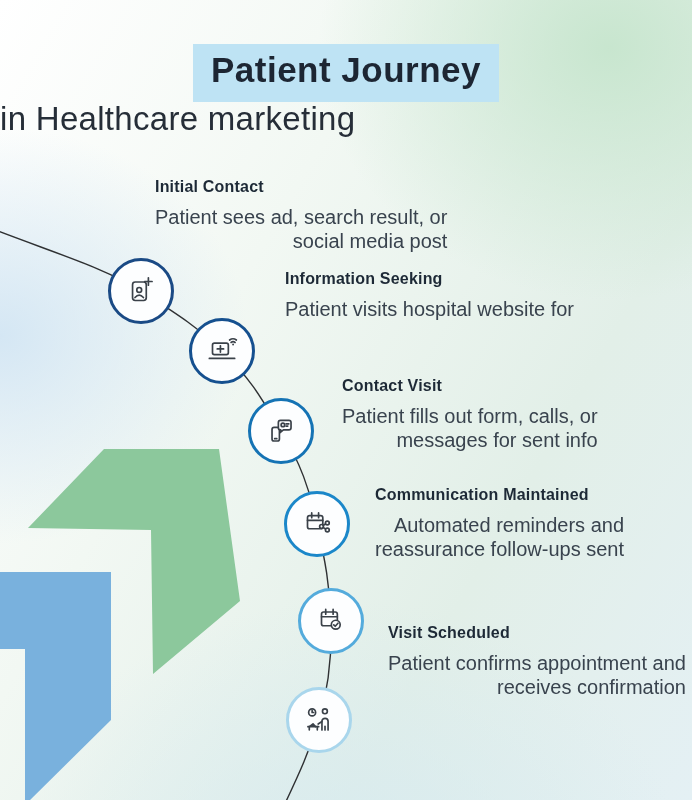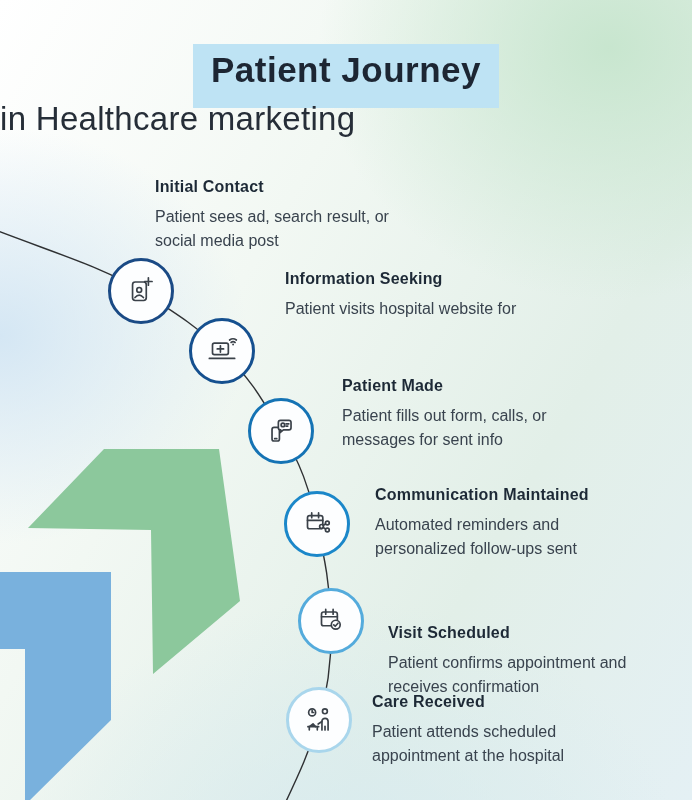--- a/index.html
+++ b/index.html
@@ -12,39 +12,39 @@
       radial-gradient(ellipse 60% 45% at 88% 6%, rgba(198,229,205,0.95), rgba(198,229,205,0) 70%),
       radial-gradient(ellipse 55% 40% at 0% 42%, rgba(206,227,243,0.85), rgba(206,227,243,0) 65%),
       radial-gradient(ellipse 70% 50% at 50% 110%, rgba(214,234,240,0.9), rgba(214,234,240,0) 70%),
       linear-gradient(120deg, #ffffff 0%, #f2f8f3 35%, #e2efe8 70%, #e4f0f4 100%);
   }
   svg.layer{position:absolute;left:0;top:0;}
   
   .header{position:absolute;left:0;right:0;top:44px;text-align:center;}
   .title-highlight{
     display:inline-block;
-    padding:6px 18px 18px 18px;
+    padding:6px 18px 12px 18px;
     font-size:35px;font-weight:bold;letter-spacing:0.5px;
     color:#1d2633;
   }
   .subtitle{
     position:absolute;left:0;right:0;top:100px;text-align:left;
     font-size:33px;font-weight:400;color:#262e38;letter-spacing:0.3px;
   }
   
   .stage-circle{
     position:absolute;width:66px;height:66px;border-radius:50%;
     border:3px solid #1a4a85;background:#fdfeff;box-sizing:border-box;
     display:flex;align-items:center;justify-content:center;
   }
   .stage-circle svg{display:block;}
   
   .stage-text{position:absolute;}
   .stage-title{font-size:16px;font-weight:bold;color:#1d2936;line-height:22px;margin-bottom:7px;letter-spacing:0.2px;}
-  .desc-line{font-size:16px;color:#39434e;line-height:24px;}
+  .desc-line{font-size:20px;color:#39434e;line-height:24px;text-align:right;}
   .icon-stroke{stroke:#3a4149;stroke-width:1.6;fill:none;stroke-linecap:round;stroke-linejoin:round;}
   .icon-fillbg{fill:#fdfeff;}
 </style>
 </head>
 <body>
 
 <div id="canvas">
 
   <svg class="layer" width="692" height="800" viewBox="0 0 692 800">
     <polygon id="green-arrow" points="104,449 219,449 240,601 153,674 151,530 28,528" fill="#8cc89c"></polygon>
@@ -138,36 +138,31 @@
     <div class="desc-line">Patient sees ad, search result, or</div>
     <div class="desc-line">social media post</div>
   </div>
 
   <div class="stage-text" style="left:285px;top:268px">
     <div class="stage-title">Information Seeking</div>
     <div class="desc-line">Patient visits hospital website for</div>
   </div>
 
   <div class="stage-text" style="left:342px;top:375px">
-    <div class="stage-title">Patient Made</div>
+    <div class="stage-title">Contact Visit</div>
     <div class="desc-line">Patient fills out form, calls, or</div>
     <div class="desc-line">messages for sent info</div>
   </div>
 
   <div class="stage-text" style="left:375px;top:484px">
     <div class="stage-title">Communication Maintained</div>
     <div class="desc-line">Automated reminders and</div>
-    <div class="desc-line">personalized follow-ups sent</div>
+    <div class="desc-line">reassurance follow-ups sent</div>
   </div>
 
   <div class="stage-text" style="left:388px;top:622px">
     <div class="stage-title">Visit Scheduled</div>
     <div class="desc-line">Patient confirms appointment and</div>
     <div class="desc-line">receives confirmation</div>
   </div>
 
-  <div class="stage-text" style="left:372px;top:691px">
-    <div class="stage-title">Care Received</div>
-    <div class="desc-line">Patient attends scheduled</div>
-    <div class="desc-line">appointment at the hospital</div>
-  </div>
 
 </div>
 
 </body></html>

